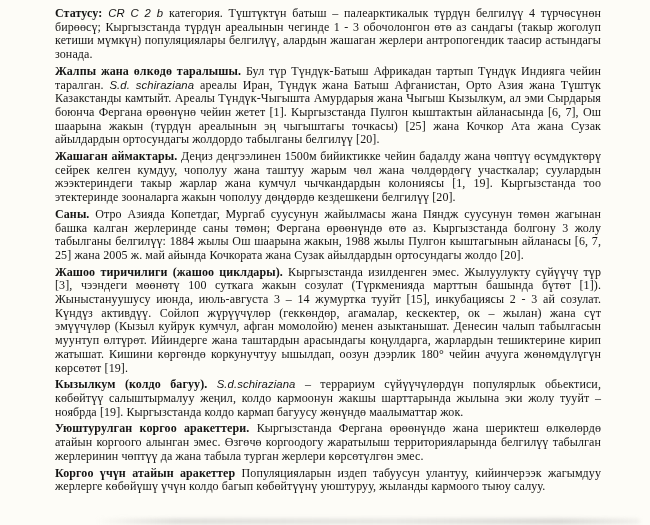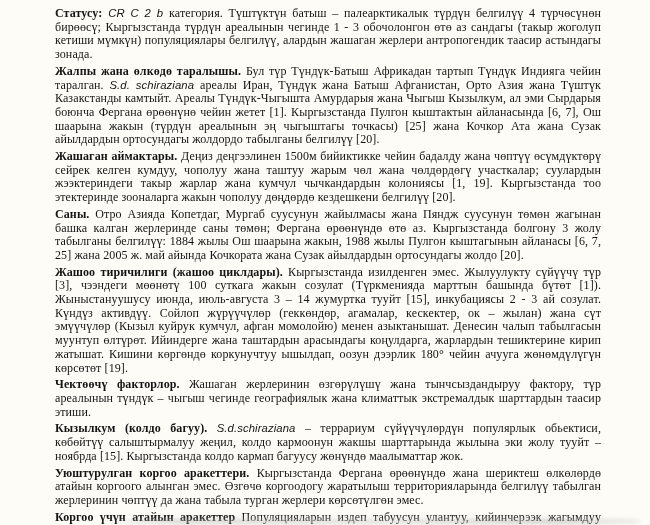--- a/index.html
+++ b/index.html
@@ -50,19 +50,18 @@
 </head>
 <body>
 
 <div class="page">
   <div id="paragraphs">
       <p class="para"><span class="seg-bold">Статусу: </span><span class="seg-italic">CR C 2 b </span><span class="seg-normal">категория. Түштүктүн батыш – палеарктикалык түрдүн белгилүү 4 түрчөсүнөн бирөөсү; Кыргызстанда түрдүн ареалынын чегинде 1 - 3 обочолонгон өтө аз сандагы (такыр жоголуп кетиши мүмкүн) популяциялары белгилүү, алардын жашаган жерлери антропогендик таасир астындагы зонада.</span></p>
       <p class="para"><span class="seg-bold">Жалпы жана өлкөдө таралышы. </span><span class="seg-normal">Бул түр Түндүк-Батыш Африкадан тартып Түндүк Индияга чейин таралган. </span><span class="seg-italic">S.d. schiraziana </span><span class="seg-normal">ареалы Иран, Түндүк жана Батыш Афганистан, Орто Азия жана Түштүк Казакстанды камтыйт. Ареалы Түндүк-Чыгышта Амурдарыя жана Чыгыш Кызылкум, ал эми Сырдарыя боюнча Фергана өрөөнүнө чейин жетет [1]. Кыргызстанда Пулгон кыштактын айланасында [6, 7], Ош шаарына жакын (түрдүн ареалынын эң чыгыштагы точкасы) [25] жана Кочкор Ата жана Сузак айылдардын ортосундагы жолдордо табылганы белгилүү [20].</span></p>
       <p class="para"><span class="seg-bold">Жашаган аймактары. </span><span class="seg-normal">Деңиз деңгээлинен 1500м бийиктикке чейин бадалду жана чөптүү өсүмдүктөрү сейрек келген кумдуу, чополуу жана таштуу жарым чөл жана чөлдөрдөгү участкалар; суулардын жээктериндеги такыр жарлар жана кумчул чычкандардын колониясы [1, 19]. Кыргызстанда тоо этектеринде зооналарга жакын чополуу дөңдөрдө кездешкени белгилүү [20].</span></p>
       <p class="para"><span class="seg-bold">Саны. </span><span class="seg-normal">Отро Азияда Копетдаг, Мургаб суусунун жайылмасы жана Пяндж суусунун төмөн жагынан башка калган жерлеринде саны төмөн; Фергана өрөөнүндө өтө аз. Кыргызстанда болгону 3 жолу табылганы белгилүү: 1884 жылы Ош шаарына жакын, 1988 жылы Пулгон кыштагынын айланасы [6, 7, 25] жана 2005 ж. май айында Кочкората жана Сузак айылдардын ортосундагы жолдо [20].</span></p>
       <p class="para"><span class="seg-bold">Жашоо тиричилиги (жашоо циклдары). </span><span class="seg-normal">Кыргызстанда изилденген эмес. Жылуулукту сүйүүчү түр [3], чээндеги мөөнөтү 100 суткага жакын созулат (Түркменияда марттын башында бүтөт [1]). Жыныстануушусу июнда, июль-августа 3 – 14 жумуртка тууйт [15], инкубациясы 2 - 3 ай созулат. Күндүз активдүү. Сойлоп жүрүүчүлөр (геккөндөр, агамалар, кескектер, ок – жылан) жана сүт эмүүчүлөр (Кызыл куйрук кумчул, афган момолойю) менен азыктанышат. Денесин чалып табылгасын муунтуп өлтүрөт. Ийиндерге жана таштардын арасындагы коңулдарга, жарлардын тешиктерине кирип жатышат. Кишини көргөндө коркунучтуу ышылдап, оозун дээрлик 180° чейин ачууга жөнөмдүлүгүн көрсөтөт [19].</span></p>
-      <p class="para"><span class="seg-bold">Чектөөчү факторлор. </span><span class="seg-normal">Жашаган жерлеринин өзгөрүлүшү жана тынчсыздандыруу фактору, түр ареалынын түндүк – чыгыш чегинде географиялык жана климаттык экстремалдык шарттардын таасир этиши.</span></p>
-      <p class="para"><span class="seg-bold">Кызылкум (колдо багуу). </span><span class="seg-italic">S.d.schiraziana </span><span class="seg-normal">– террариум сүйүүчүлөрдүн популярлык обьектиси, көбөйтүү салыштырмалуу жеңил, колдо кармоонун жакшы шарттарында жылына эки жолу тууйт – ноябрда [15]. Кыргызстанда колдо кармап багуусу жөнүндө маалыматтар жок.</span></p>
+      <p class="para"><span class="seg-bold">Кызылкум (колдо багуу). </span><span class="seg-italic">S.d.schiraziana </span><span class="seg-normal">– террариум сүйүүчүлөрдүн популярлык обьектиси, көбөйтүү салыштырмалуу жеңил, колдо кармоонун жакшы шарттарында жылына эки жолу тууйт – ноябрда [19]. Кыргызстанда колдо кармап багуусу жөнүндө маалыматтар жок.</span></p>
       <p class="para"><span class="seg-bold">Уюштурулган коргоо аракеттери. </span><span class="seg-normal">Кыргызстанда Фергана өрөөнүндө жана шериктеш өлкөлөрдө атайын коргоого алынган эмес. Өзгөчө коргоодогу жаратылыш территорияларында белгилүү табылган жерлеринин чөптүү да жана табыла турган жерлери көрсөтүлгөн эмес.</span></p>
       <p class="para"><span class="seg-bold">Коргоо үчүн атайын аракеттер </span><span class="seg-normal">Популяцияларын издеп табуусун улантуу, кийинчерээк жагымдуу жерлерге көбөйүшү үчүн колдо багып көбөйтүүнү уюштуруу, жыланды кармоого тыюу салуу.</span></p>
     </div>
   <div class="scan-smudge"></div>
 </div>
 
 </body></html>

